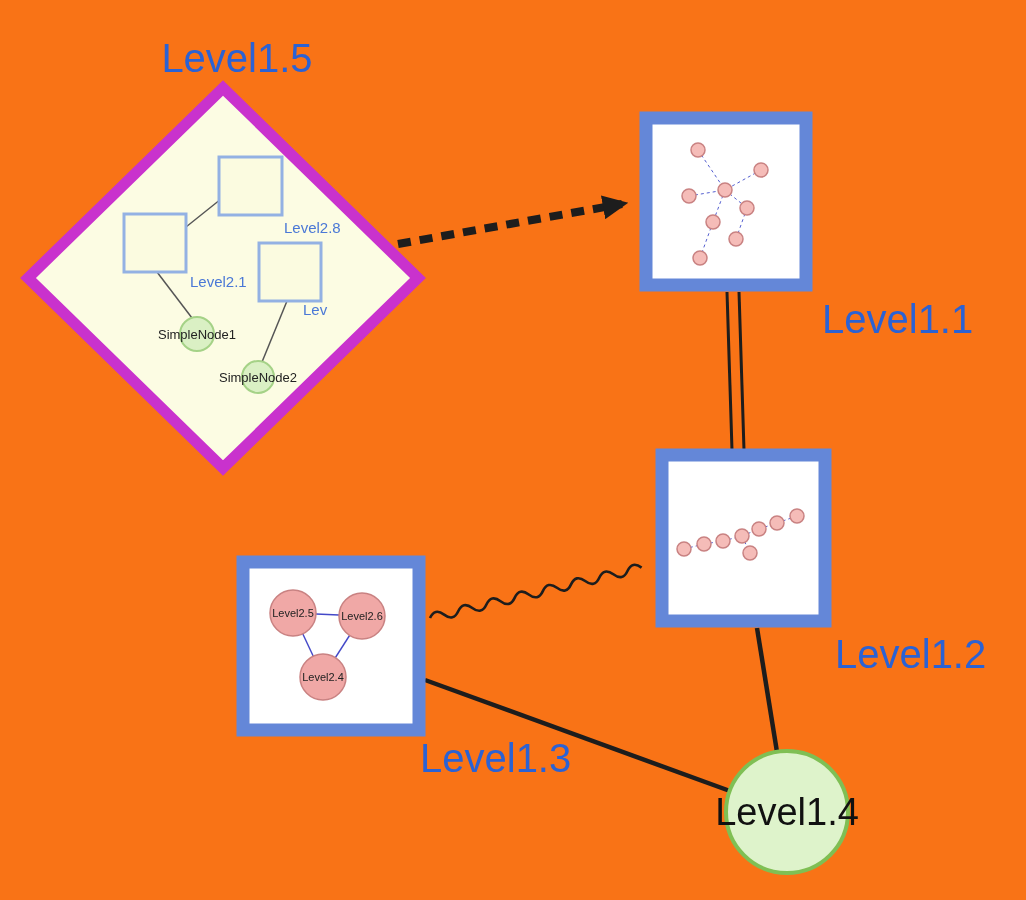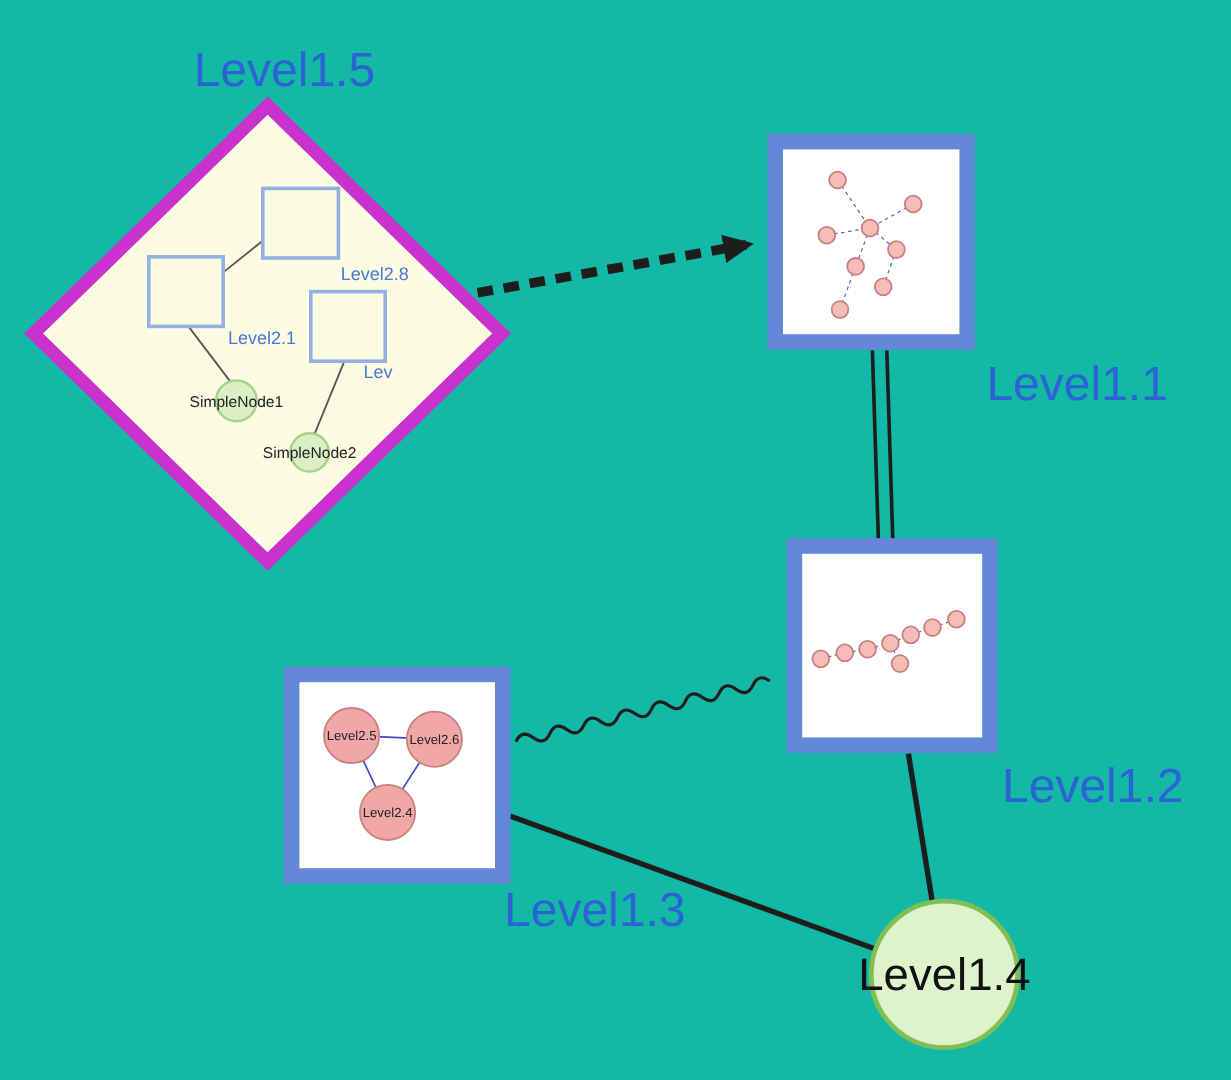--- a/index.html
+++ b/index.html
@@ -1,19 +1,19 @@
 <!DOCTYPE html>
 <html><head>
 <meta charset="utf-8">
 <style>
   html,body{margin:0;padding:0;background:#ffffff;}
   .canvas{
     position:relative;
     width:1026px;height:900px;
-    background:#14b8a6;
+    background:#f97316;
     font-family:"Liberation Sans", sans-serif;
     overflow:hidden;
   }
   svg{position:absolute;left:0;top:0;}
   text{font-family:"Liberation Sans", sans-serif;}
   .lbl-big{font-size:40px;fill:#2b62d4;}
   .lbl-big-black{font-size:38px;fill:#111111;}
   .lbl-inner-blue{font-size:15px;fill:#4a78d6;}
   .lbl-inner-black{font-size:13px;fill:#222222;}
   .lbl-tiny-black{font-size:11px;fill:#222222;}

